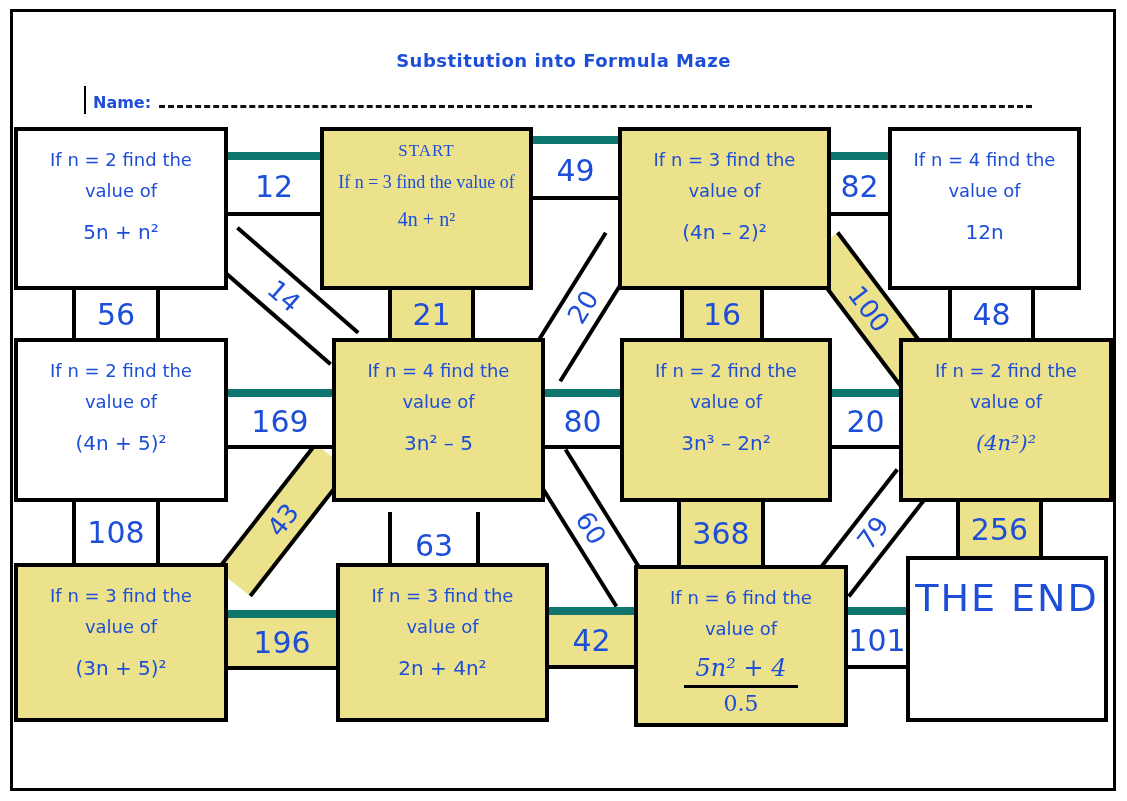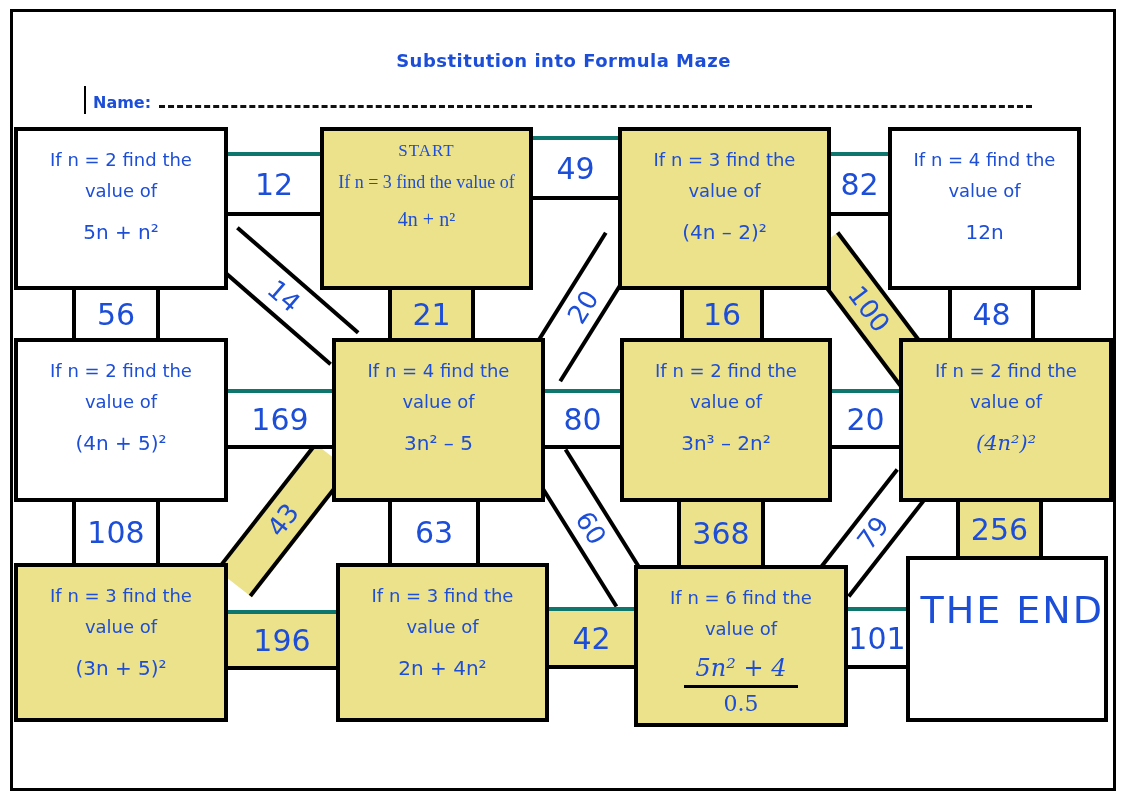--- a/index.html
+++ b/index.html
@@ -28,28 +28,28 @@
     text-align:center; z-index:3;
   }
   .box-header { font-size:17px; padding-top:10px; letter-spacing:1px; }
   .intro { font-size:18px; line-height:1.7; padding:14px 12px 0; }
   .intro.tight { padding-top:6px; }
   .expr { font-size:20px; margin-top:14px; }
   .serif-math { font-family:"DejaVu Serif", serif; font-style:italic; font-size:21px; }
   .fraction { display:inline-block; margin-top:10px; font-family:"DejaVu Serif", serif; }
   .frac-num { font-style:italic; font-size:24px; border-bottom:3px solid #000; padding:0 12px 3px; }
   .frac-den { font-size:22px; padding-top:3px; }
-  .end-text { font-size:38px; padding-top:28px; letter-spacing:2px;text-align:right; }
+  .end-text { font-size:38px; padding-top:16px; letter-spacing:2px; }
 
   .conn {
     position:absolute; background:#fff; box-sizing:border-box;
     display:flex; align-items:center; justify-content:center;
     font-size:30px; z-index:2;
   }
-  .conn-h { border-top:4px solid #0f766e; border-bottom:4px solid #000; }
+  .conn-h { border-top:8px solid #0f766e; border-bottom:4px solid #000; }
   .conn-v { border-left:4px solid #000; border-right:4px solid #000; }
   .diag  { border-top:4px solid #000; border-bottom:4px solid #000; font-size:26px; z-index:1; }
 </style>
 </head>
 <body>
 
 <div id="page">
   <div id="page-border"></div>
 
   <div id="title">Substitution into Formula Maze</div>
@@ -75,21 +75,21 @@
   <div class="conn conn-h" style="left:830px;top:389px;width:71px;height:60px">20</div>
   <div class="conn conn-h hl" style="left: 226px; top: 610px; width: 112px; height: 60px; background: rgb(236, 226, 140);">196</div>
   <div class="conn conn-h hl" style="left: 547px; top: 607px; width: 89px; height: 62px; background: rgb(236, 226, 140);">42</div>
   <div class="conn conn-h" style="left:846px;top:607px;width:62px;height:62px">101</div>
 
   <div class="conn conn-v" style="left:72px;top:287px;width:88px;height:54px">56</div>
   <div class="conn conn-v hl" style="left: 388px; top: 287px; width: 87px; height: 54px; background: rgb(236, 226, 140);">21</div>
   <div class="conn conn-v hl" style="left: 680px; top: 287px; width: 84px; height: 54px; background: rgb(236, 226, 140);">16</div>
   <div class="conn conn-v" style="left:948px;top:287px;width:87px;height:54px">48</div>
   <div class="conn conn-v" style="left:72px;top:499px;width:88px;height:67px">108</div>
-  <div class="conn conn-v" style="left:388px;top:499px;width:92px;height:67px">63</div>
+  <div class="conn conn-v" style="left:388px;top:512px;width:92px;height:67px">63</div>
   <div class="conn conn-v hl" style="left: 677px; top: 499px; width: 88px; height: 69px; background: rgb(236, 226, 140);">368</div>
   <div class="conn conn-v hl" style="left: 956px; top: 499px; width: 87px; height: 60px; background: rgb(236, 226, 140);">256</div>
 
   <div class="box" style="left:14px;top:127px;width:214px;height:163px">
     <div class="intro">If n = 2 find the value of</div>
     <div class="expr">5n + n²</div>
   </div>
 
   <div class="box hl" style="left: 320px; top: 127px; width: 213px; height: 163px; background: rgb(236, 226, 140); font-family: Liberation Serif, serif;">
     <div class="box-header">START</div>

